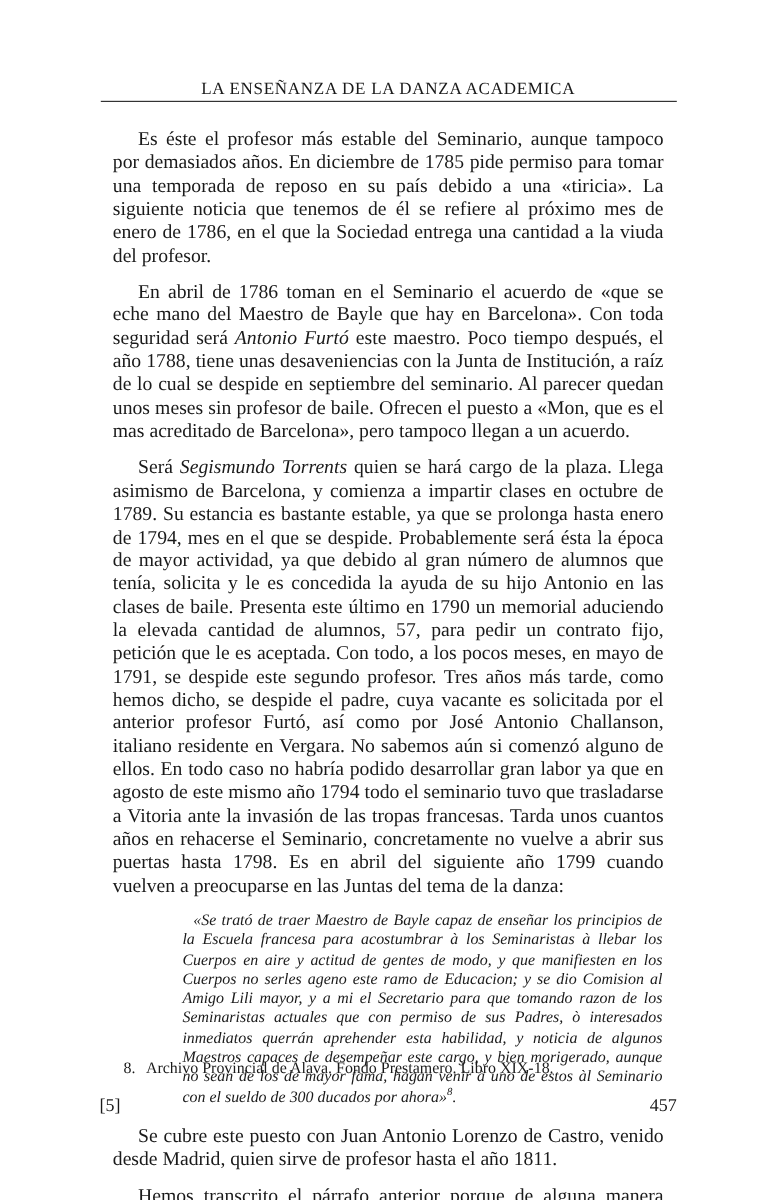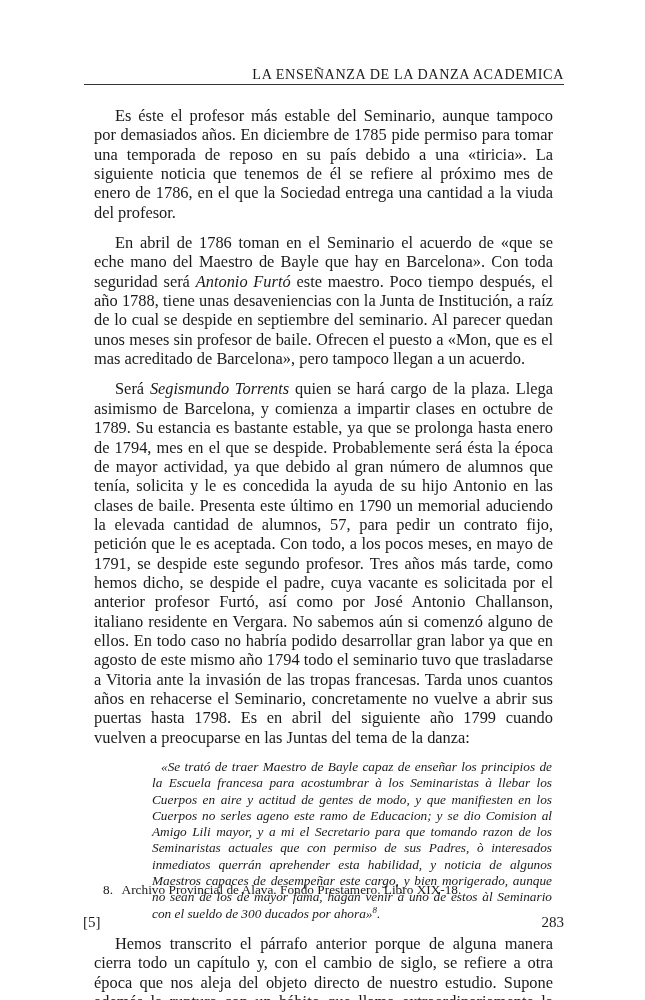--- a/index.html
+++ b/index.html
@@ -1,19 +1,19 @@
 <!DOCTYPE html>
 <html><head>
 <meta charset="utf-8">
 <style>
   html, body { margin: 0; padding: 0; background: #ffffff; }
   body { width: 645px; height: 1000px; position: relative; overflow: hidden;
          font-family: "Liberation Serif", "DejaVu Serif", serif; color: #1a1a1a; }
   .page { position: absolute; left: 83px; top: 0; width: 481px; }
-  .running-head { position: absolute; top: 66px; left: 0; width: 481px; text-align: right;
+  .running-head { position: absolute; top: 66px; left: 0; width: 481px; text-align: center;
                   font-size: 14.2px; letter-spacing: 0.6px; }
   .rule { position: absolute; top: 84px; left: 1px; width: 480px; height: 0;
           border-top: 1.4px solid #333; }
   .body { position: absolute; top: 95px; left: 0; width: 481px; font-size: 16.4px;
           line-height: 19.35px; text-align: justify; hyphens: manual; }
   .body p { margin: 11px; text-indent: 21px; }
   .quote { margin: 2px 0 0 57px; font-size: 13.3px; line-height: 16.3px; text-align: justify; }
   .quote p { margin: 12px; text-indent: 9px; font-style: italic; }
   .quote .note-ref { font-size: 9px; vertical-align: super; line-height: 0; }
   .after-quote { margin-top: 15px !important; }
@@ -32,23 +32,24 @@
 
   <div class="body">
     <p>Es éste el profesor más estable del Seminario, aunque tampoco por dema­siados años. En diciembre de 1785 pide permiso para tomar una temporada de reposo en su país debido a una «tiricia». La siguiente noticia que tenemos de él se refiere al próximo mes de enero de 1786, en el que la Sociedad entrega una cantidad a la viuda del profesor.</p>
     <p><span>En abril de 1786 toman en el Seminario el acuerdo de «que se eche mano del Maestro de Bayle que hay en Barcelona». Con toda seguridad será </span><em>Anto­nio Furtó</em><span> este maestro. Poco tiempo después, el año 1788, tiene unas desave­niencias con la Junta de Institución, a raíz de lo cual se despide en septiembre del seminario. Al parecer quedan unos meses sin profesor de baile. Ofrecen el puesto a «Mon, que es el mas acreditado de Barcelona», pero tampoco llegan a un acuerdo.</span></p>
     <p><span>Será </span><em>Segismundo Torrents</em><span> quien se hará cargo de la plaza. Llega asimismo de Barcelona, y comienza a impartir clases en octubre de 1789. Su estancia es bastante estable, ya que se prolonga hasta enero de 1794, mes en el que se despide. Probablemente será ésta la época de mayor actividad, ya que debido al gran número de alumnos que tenía, solicita y le es concedida la ayuda de su hijo Antonio en las clases de baile. Presenta este último en 1790 un memorial aduciendo la elevada cantidad de alumnos, 57, para pedir un contrato fijo, petición que le es aceptada. Con todo, a los pocos meses, en mayo de 1791, se despide este segundo profesor. Tres años más tarde, como hemos dicho, se despide el padre, cuya vacante es solicitada por el anterior profesor Furtó, así como por José Antonio Challanson, italiano residente en Vergara. No sabe­mos aún si comenzó alguno de ellos. En todo caso no habría podido desarro­llar gran labor ya que en agosto de este mismo año 1794 todo el seminario tuvo que trasladarse a Vitoria ante la invasión de las tropas francesas. Tarda unos cuantos años en rehacerse el Seminario, concretamente no vuelve a abrir sus puertas hasta 1798. Es en abril del siguiente año 1799 cuando vuelven a preocuparse en las Juntas del tema de la danza:</span></p>
 
     <div class="quote">
       <p><span>«Se trató de traer Maestro de Bayle capaz de enseñar los principios de la Escuela francesa para acostumbrar à los Seminaristas à llebar los Cuerpos en aire y actitud de gentes de modo, y que manifiesten en los Cuerpos no serles ageno este ramo de Educacion; y se dio Comision al Amigo Lili mayor, y a mi el Secretario para que tomando razon de los Seminaristas actuales que con permiso de sus Padres, ò interesados inmediatos querrán aprehender esta habilidad, y noticia de algunos Maestros capaces de desempeñar este cargo, y bien morigerado, aunque no sean de los de mayor fama, hagan venir à uno de estos àl Seminario con el sueldo de 300 ducados por ahora»</span><span class="note-ref">8</span><span>.</span></p>
     </div>
 
+    <p class="after-quote">Se cubre este puesto con Juan Antonio Lorenzo de Castro, venido desde Madrid, quien sirve de profesor hasta el año 1811.</p>
     <p>Hemos transcrito el párrafo anterior porque de alguna manera cierra todo un capítulo y, con el cambio de siglo, se refiere a otra época que nos aleja del objeto directo de nuestro estudio. Supone además la ruptura con un hábito que llama extraordinariamente la atención. Se trata del primer caso de profe­sor de baile que viene de Madrid. Algo que aparentemente no es en absoluto de extrañar. Tanto por razón de comunicaciones, como por parentescos e influencias, prima la relación de la Bascongada con la Corte, antes que con</p>
   </div>
 
   <div class="footnote">
     <span class="num">8.</span>
     <span>Archivo Provincial de Alava. Fondo Prestamero. Libro XIX-18.</span>
   </div>
 
   <div class="folio-left">[5]</div>
-  <div class="folio-right">283</div>
+  <div class="folio-right">457</div>
 </div>
 
 </body></html>

